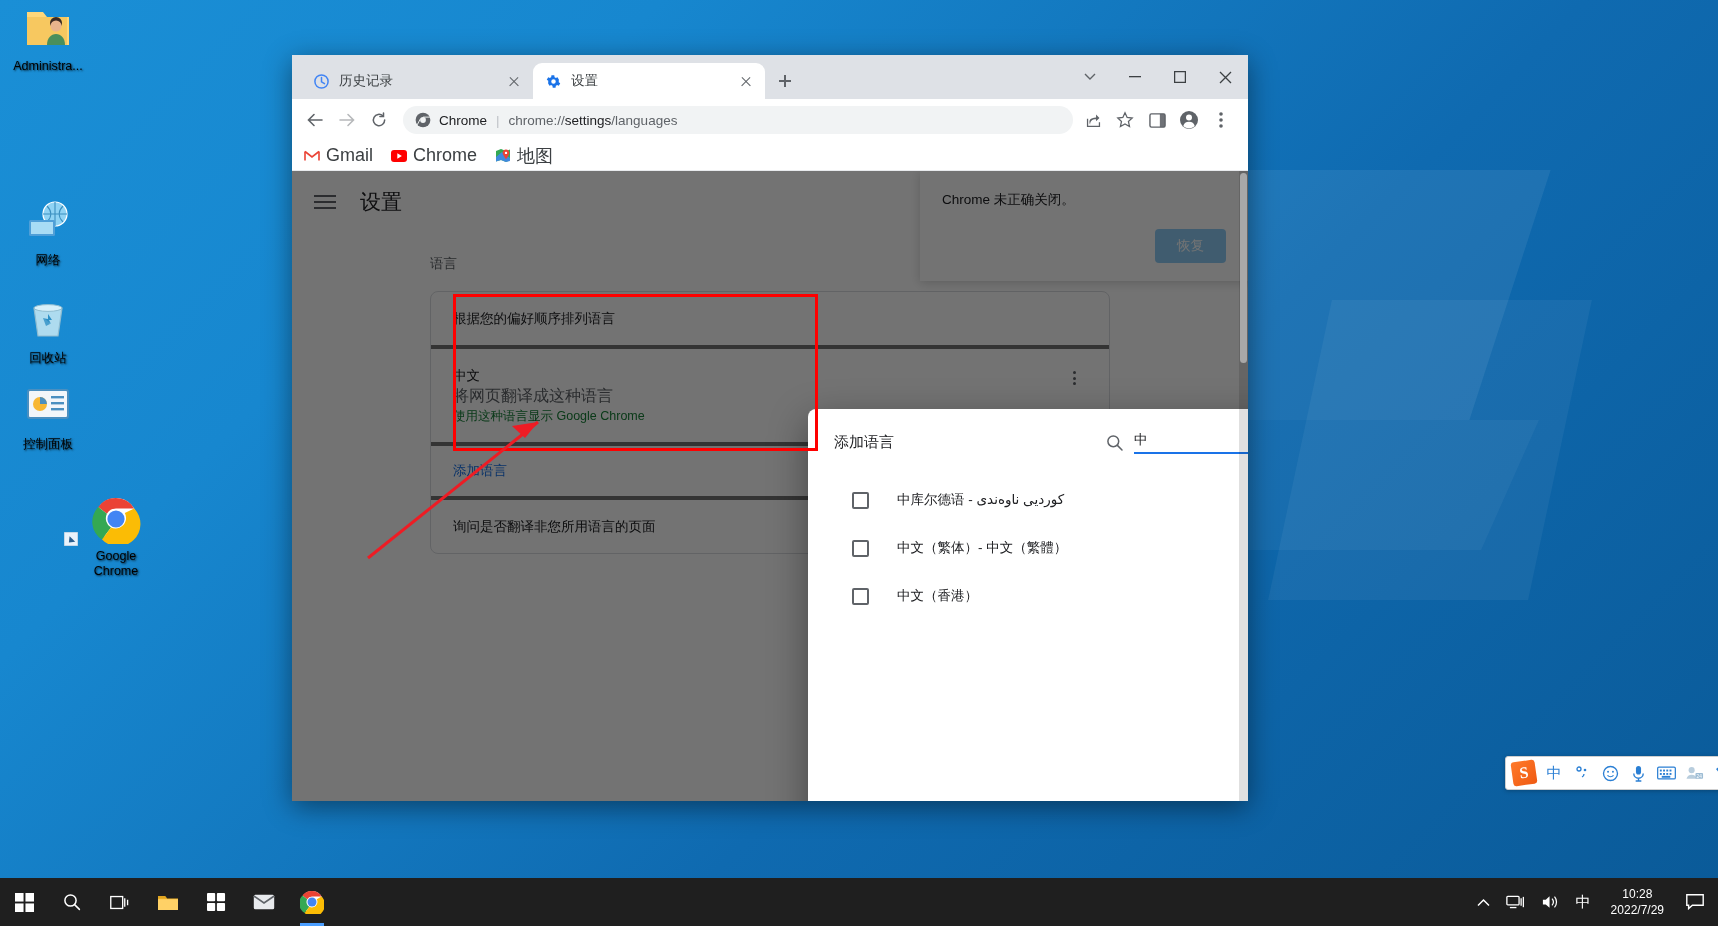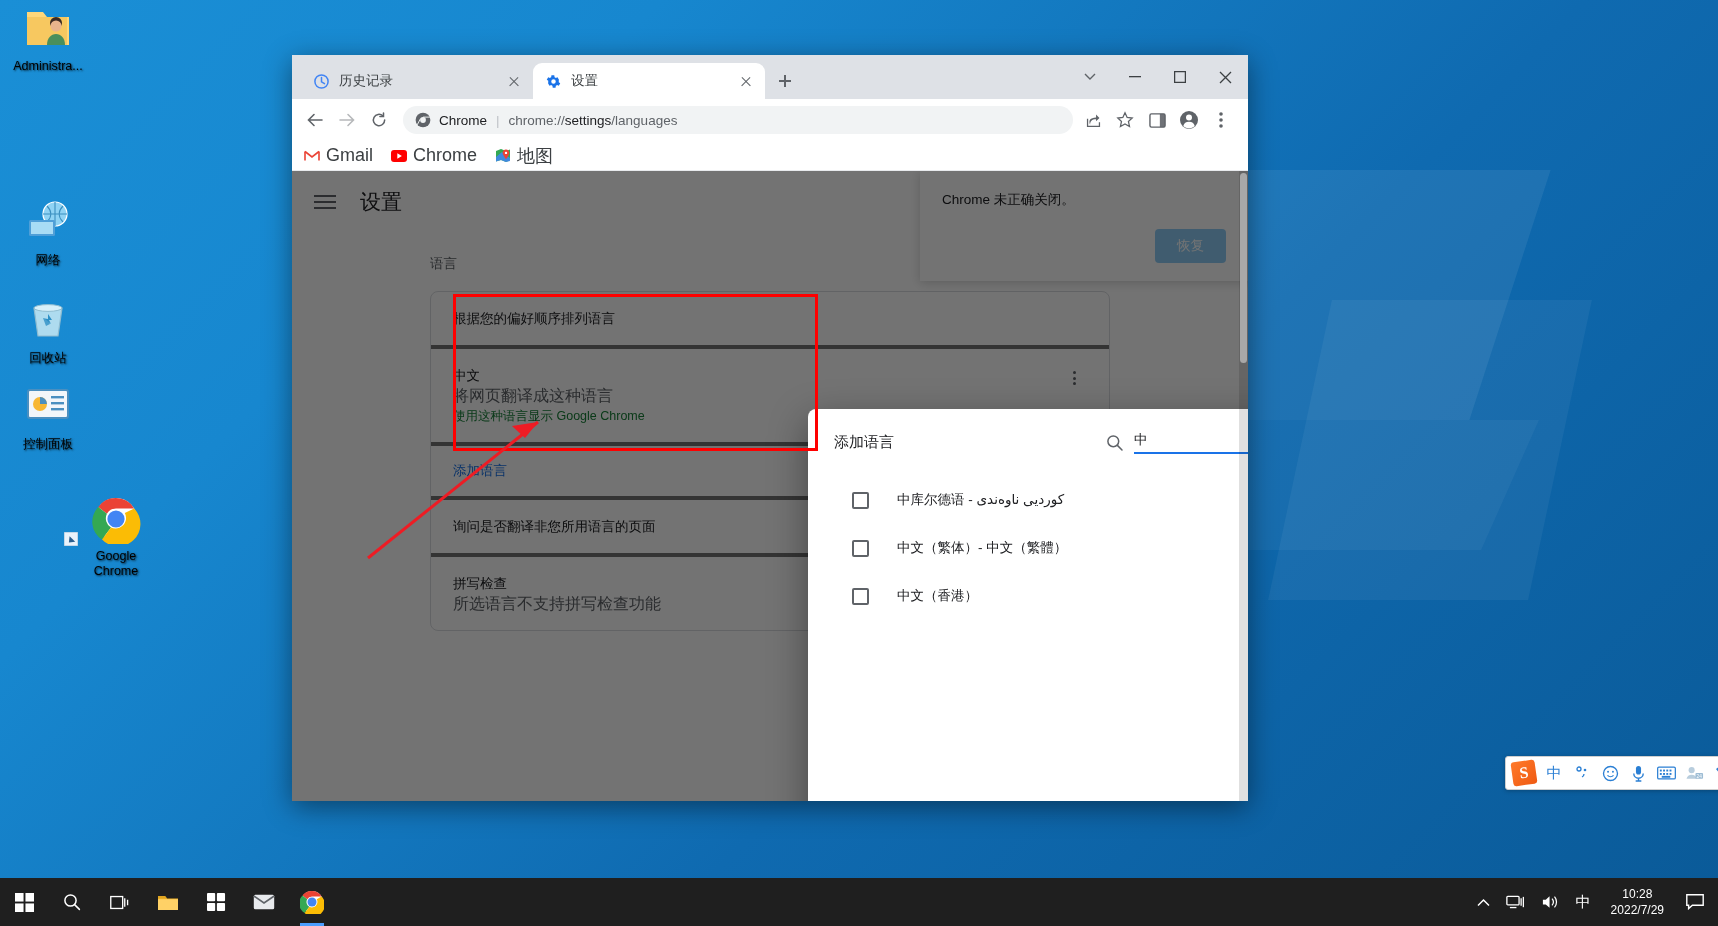--- a/index.html
+++ b/index.html
@@ -415,29 +415,20 @@
 
           <div class="crow">
             <div class="txt">
                 <div class="t1">询问是否翻译非您所用语言的页面</div>
               </div>
             <div class="toggle on">
                 <span class="knob"></span>
               </div>
           </div>
 
-          <div class="crow">
-            <div class="txt">
-              <div class="t1">拼写检查</div>
-              <div class="t2">所选语言不支持拼写检查功能</div>
-            </div>
-            <div class="toggle off">
-                <span class="knob"></span>
-              </div>
-          </div>
 
         </div>
       </div>
 
       <div id="restorebubble">
         <div id="restoretext">Chrome 未正确关闭。</div>
         <div id="restorebtnrow">
           <button id="restorebtn">恢复</button>
         </div>
       </div>

